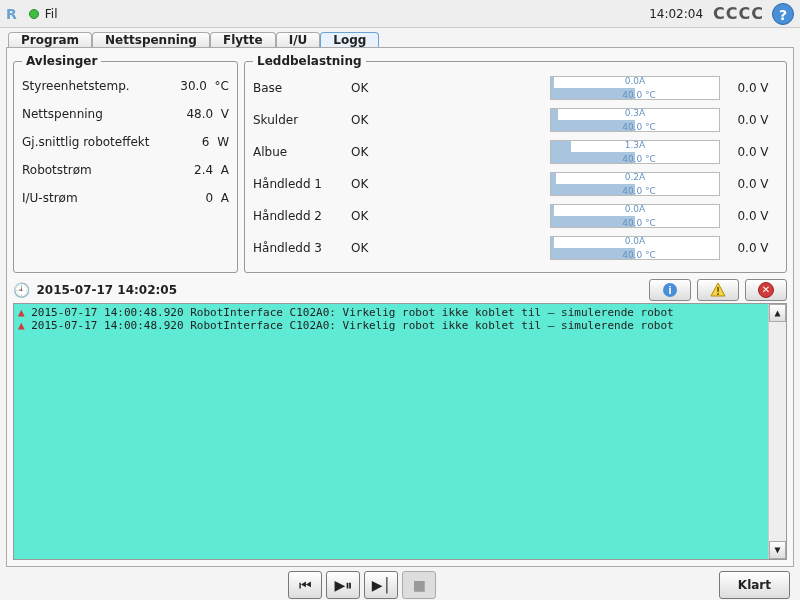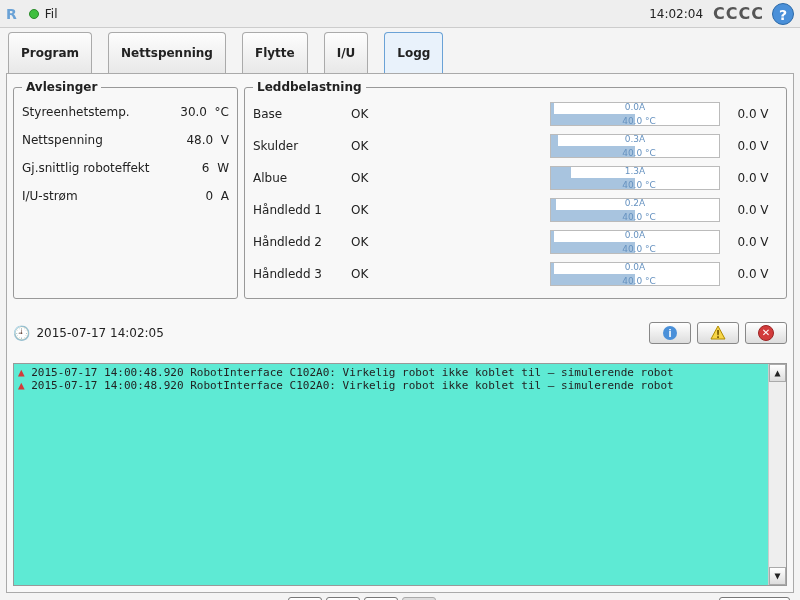--- a/index.html
+++ b/index.html
@@ -26,43 +26,42 @@
   .spacer { flex:1; }
   .clock { font-size: 12px; margin-right: 10px; }
   .cccc { font-weight: bold; font-size: 16px; letter-spacing: 1px; margin-right: 8px; color:#555;}
   .help { width:22px; height:22px; border-radius:50%; background:#4a90d9; color:#fff; text-align:center; line-height:22px; font-weight:bold; font-size:14px; border:1px solid #2d6aa8;}
   .tabs {
     display:flex;
     padding: 4px 8px 0 8px;
     background:#f4f4f4;
   }
   .tab {
-    padding: 13px 12px;
+    padding: 0 12px;
     border:1px solid #aaa;
     border-bottom:none;
-    margin-right:16px;
+    margin-right:0;
     border-radius: 4px 4px 0 0;
     background: linear-gradient(#fdfdfd,#e8e8e8);
     font-weight: bold;
     font-size:12px;
     cursor: pointer;
   }
   .tab.active {
     background:#e9f2fb;
     border-color:#6aa2d6;
   }
   .main {
     border:1px solid #aaa;
     margin: 0 6px;
     background:#f8f8f8;
     padding: 6px;
     height: 520px;
     display:flex;
     flex-direction:column;
-    gap:17px;
   }
   .panels { display:flex; gap:6px; }
   fieldset.panel {
     border:1px solid #999;
     border-radius:3px;
     padding: 4px 8px 8px 8px;
     margin:0;
     background:#f8f8f8;
   }
   fieldset.panel legend { font-weight:bold; padding:0 4px; font-size:12px;}
@@ -91,21 +90,21 @@
   .gauge .lbl-top { position:absolute; top:-1px; left:0; right:0; }
   .gauge .lbl-bot { position:absolute; bottom:-1px; left:8px; right:0; }
   .volt { width:50px; text-align:center; }
   .logbar {
     display:flex;
     align-items:center;
     margin-top:6px;
     gap:6px;
   }
   .logbar .ts-icon { font-size:14px; }
-  .logbar .ts { font-weight:normal; }
+  .logbar .ts { font-weight:bold; }
   .logbtn {
     width:42px; height:22px;
     border:1px solid #888;
     border-radius:3px;
     background:linear-gradient(#fff,#ddd);
     display:flex; align-items:center; justify-content:center;
     cursor:pointer;
   }
   .logbtn.info { color:#3b78c4; }
   .logbtn.warn { color:#c9a400; }
@@ -184,20 +183,24 @@
         <span>Styreenhetstemp.</span>
         <span class="val"><span>30.0</span>  <span>°C</span></span>
       </div>
       <div class="row">
         <span>Nettspenning</span>
         <span class="val"><span>48.0</span>  <span>V</span></span>
       </div>
       <div class="row">
         <span>Gj.snittlig roboteffekt</span>
         <span class="val"><span>6</span>  <span>W</span></span>
+      </div>
+      <div class="row">
+        <span>Robotstrøm</span>
+        <span class="val"><span>2.4</span>  <span>A</span></span>
       </div>
       <div class="row">
         <span>I/U-strøm</span>
         <span class="val"><span>0</span>  <span>A</span></span>
       </div>
     </fieldset>
 
     <fieldset class="panel joints">
       <legend>Leddbelastning</legend>
       <div id="joint-rows">

